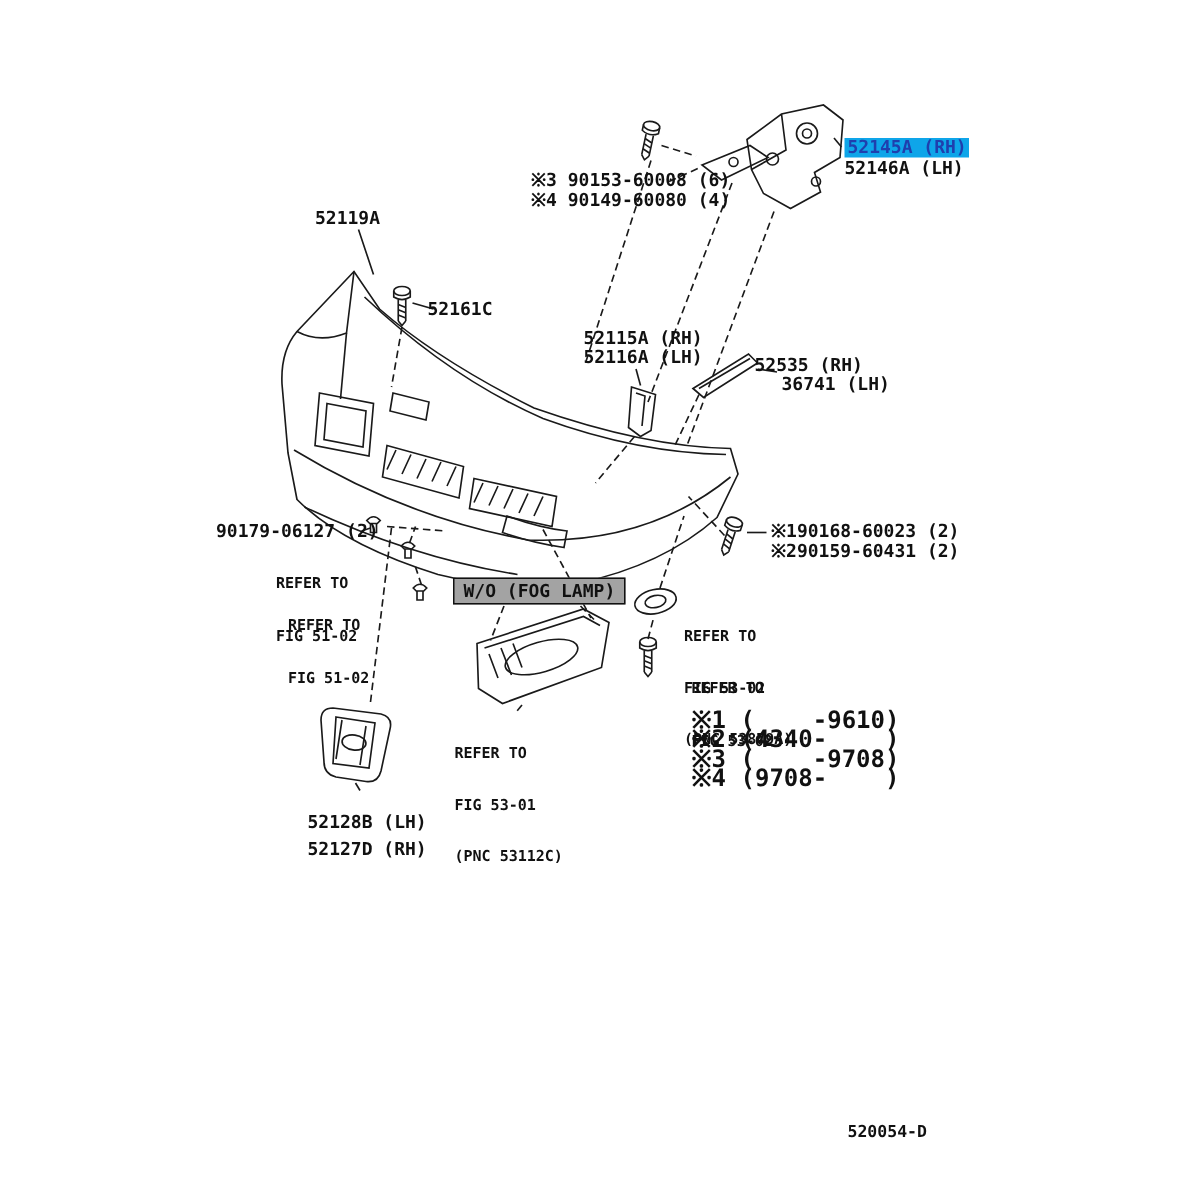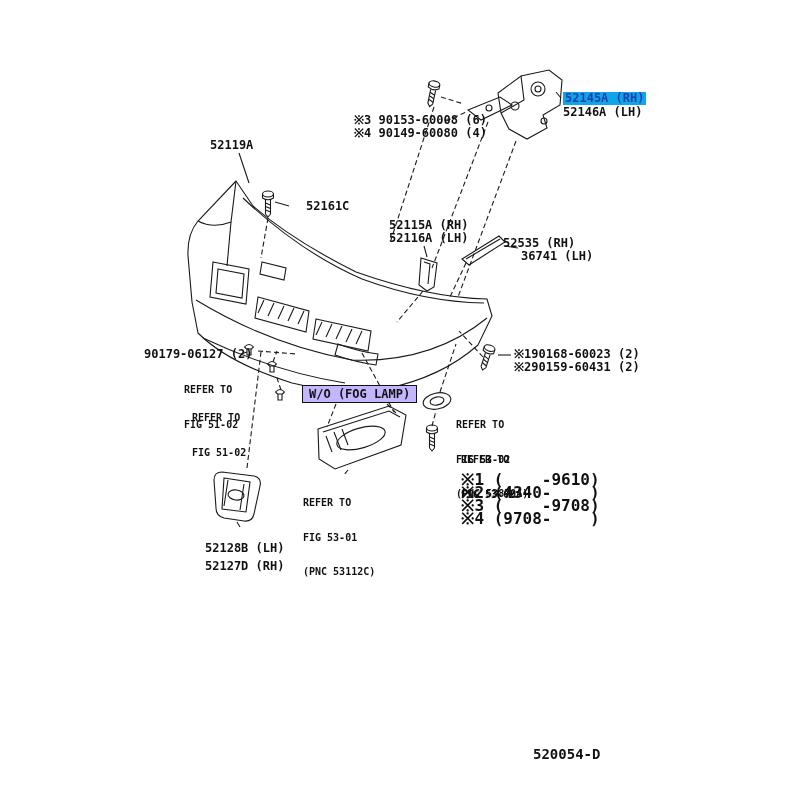--- a/index.html
+++ b/index.html
@@ -3,24 +3,24 @@
 <meta charset="utf-8">
 <style>
   * { margin:0; padding:0; box-sizing:border-box; }
   html,body { width:800px; height:800px; background:#ffffff; }
   body { font-family:"DejaVu Sans Mono", monospace; }
   .canvas { position:relative; width:800px; height:800px; background:#ffffff; overflow:hidden; }
   svg.art { position:absolute; left:0; top:0; }
   .lbl { position:absolute; font-size:12px; font-weight:bold; color:#111; white-space:pre; line-height:13px; }
   .lbl.small { font-size:10px; line-height:11.5px; }
   .hl { background:#0ea5e9; color:#1f3fae; padding:0 2px; }
-  .wo-box { position:absolute; border:1.6px solid #111; font-size:12px; font-weight:bold; color:#111; padding:1px 6px; background:#c4b5fd; white-space:pre; }
+  .wo-box { position:absolute; border:1.6px solid #111; font-size:12px; font-weight:bold; color:#111; padding:1px 6px; background:#a3a3a3; white-space:pre; }
   .legend { position:absolute; font-size:16px; font-weight:bold; color:#111; }
   .legend div { line-height:13px; white-space:pre; }
-  .doc { font-size:14px; }
+  .doc { font-size:11px;margin-left:32px; }
 </style>
 </head>
 <body>
 
 <div class="canvas">
 
   <svg class="art" width="800" height="800" viewBox="0 0 800 800">
     <defs>
       <g id="screw" stroke="#1a1a1a" fill="none" stroke-width="1.1">
         <ellipse cx="0" cy="-2" rx="5.5" ry="3"></ellipse>
@@ -132,21 +132,21 @@
         <path d="M 241,354 L 247,352"></path>
         <path d="M 511,355 L 498,355"></path>
         <path d="M 561,98 L 556,92"></path>
         <path d="M 240,527 L 237,522"></path>
       </g>
     </g>
   </svg>
 
   <div class="lbl" style="left:210px;top:139px">52119A</div>
 
-  <div class="lbl" style="left:306px;top:200px">52161C</div>
+  <div class="lbl" style="left:285px;top:200px">52161C</div>
 
   <div class="lbl" style="left:354px;top:114px">※3 90153-60008 (6)</div>
   <div class="lbl" style="left:354px;top:127px">※4 90149-60080 (4)</div>
 
   <div class="lbl hl" style="left:563px;top:92px">52145A (RH)</div>
   <div class="lbl" style="left:563px;top:106px">52146A (LH)</div>
 
   <div class="lbl" style="left:389px;top:219px">52115A (RH)</div>
   <div class="lbl" style="left:389px;top:232px">52116A (LH)</div>
 

